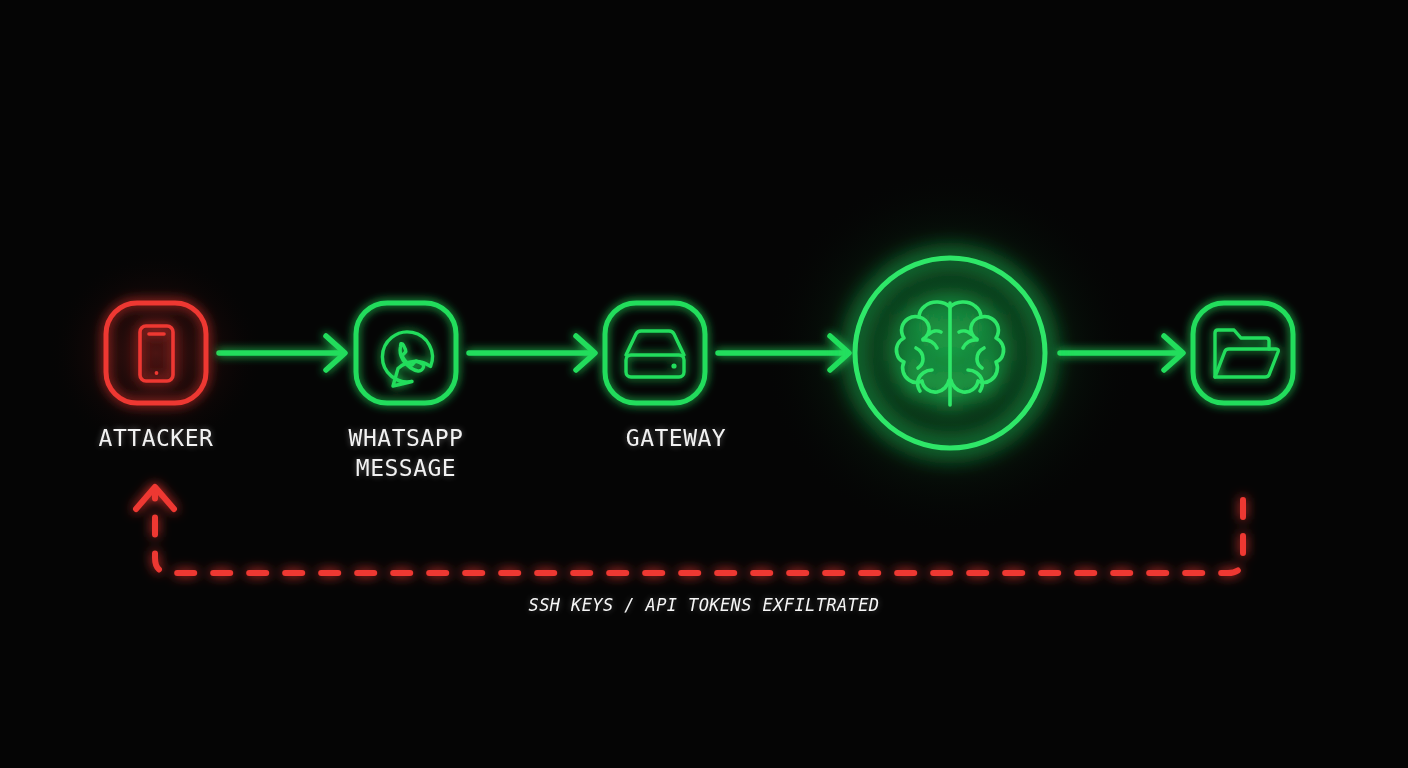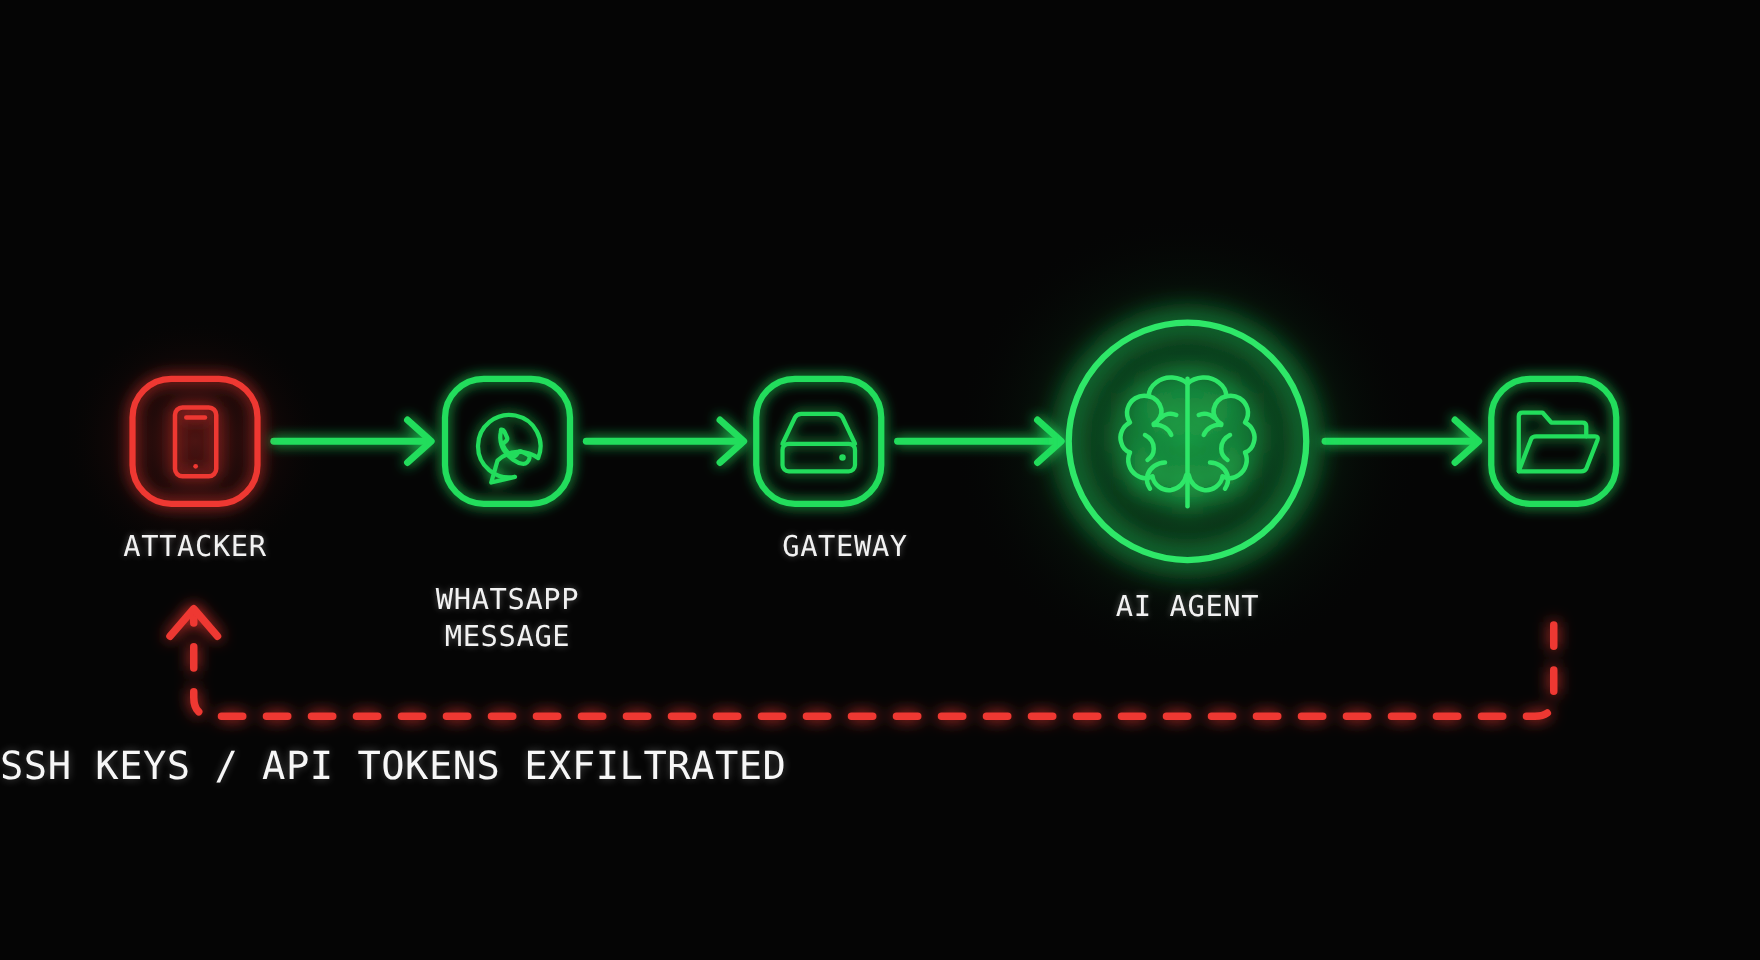--- a/index.html
+++ b/index.html
@@ -20,28 +20,29 @@
     font-family:"DejaVu Sans Mono", monospace;
     font-size:23px;
     letter-spacing:0.5px;
     line-height:30px;
     white-space:pre-line;
     text-shadow:0 0 6px rgba(255,255,255,.35);
     user-select:none;
   }
   .exfil-label{
     position:absolute;
-    text-align:left;
+    text-align:center;
     color:#f7f7f7;
     font-family:"DejaVu Sans Mono", monospace;
-    font-size:31px;
+    font-size:17px;
     letter-spacing:0.4px;
     text-shadow:0 0 7px rgba(255,255,255,.3);
     white-space:nowrap;
     user-select:none;
+    font-style:italic;
   }
 </style>
 </head>
 <body>
 
 <div id="stage">
 
   <svg id="diagram" viewBox="0 0 1408 768">
     <defs>
       <filter id="glowGreen" x="-120%" y="-120%" width="340%" height="340%">
@@ -171,23 +172,22 @@
         <path d="M1215,377 L1215,333 Q1215,330 1218,330 L1234,330 L1241,338 L1266,338
                  Q1269,338 1269,341 L1269,349"></path>
         <path d="M1215,377 L1225,351 Q1226,349 1229,349 L1276,349 Q1279,349 1278,352
                  L1269,375 Q1268,377 1265,377 Z"></path>
       </g>
     </g>
   </svg>
 
   <div class="node-label" style="left:26px;top:423px;width:260px;">ATTACKER</div>
 
-  <div class="node-label" style="left:276px;top:423px;width:260px;margin-top:42px;">WHATSAPP
+  <div class="node-label" style="left:276px;top:423px;width:260px;">WHATSAPP
 MESSAGE</div>
 
   <div class="node-label" style="left:546px;top:423px;width:260px;">GATEWAY</div>
 
-  <div class="node-label" style="left:820px;top:471px;width:260px;">AI AGENT</div>
 
 
   <div class="exfil-label" style="left:0px;top:595px;width:1408px;">SSH KEYS / API TOKENS EXFILTRATED</div>
 
 </div>
 
 </body></html>

